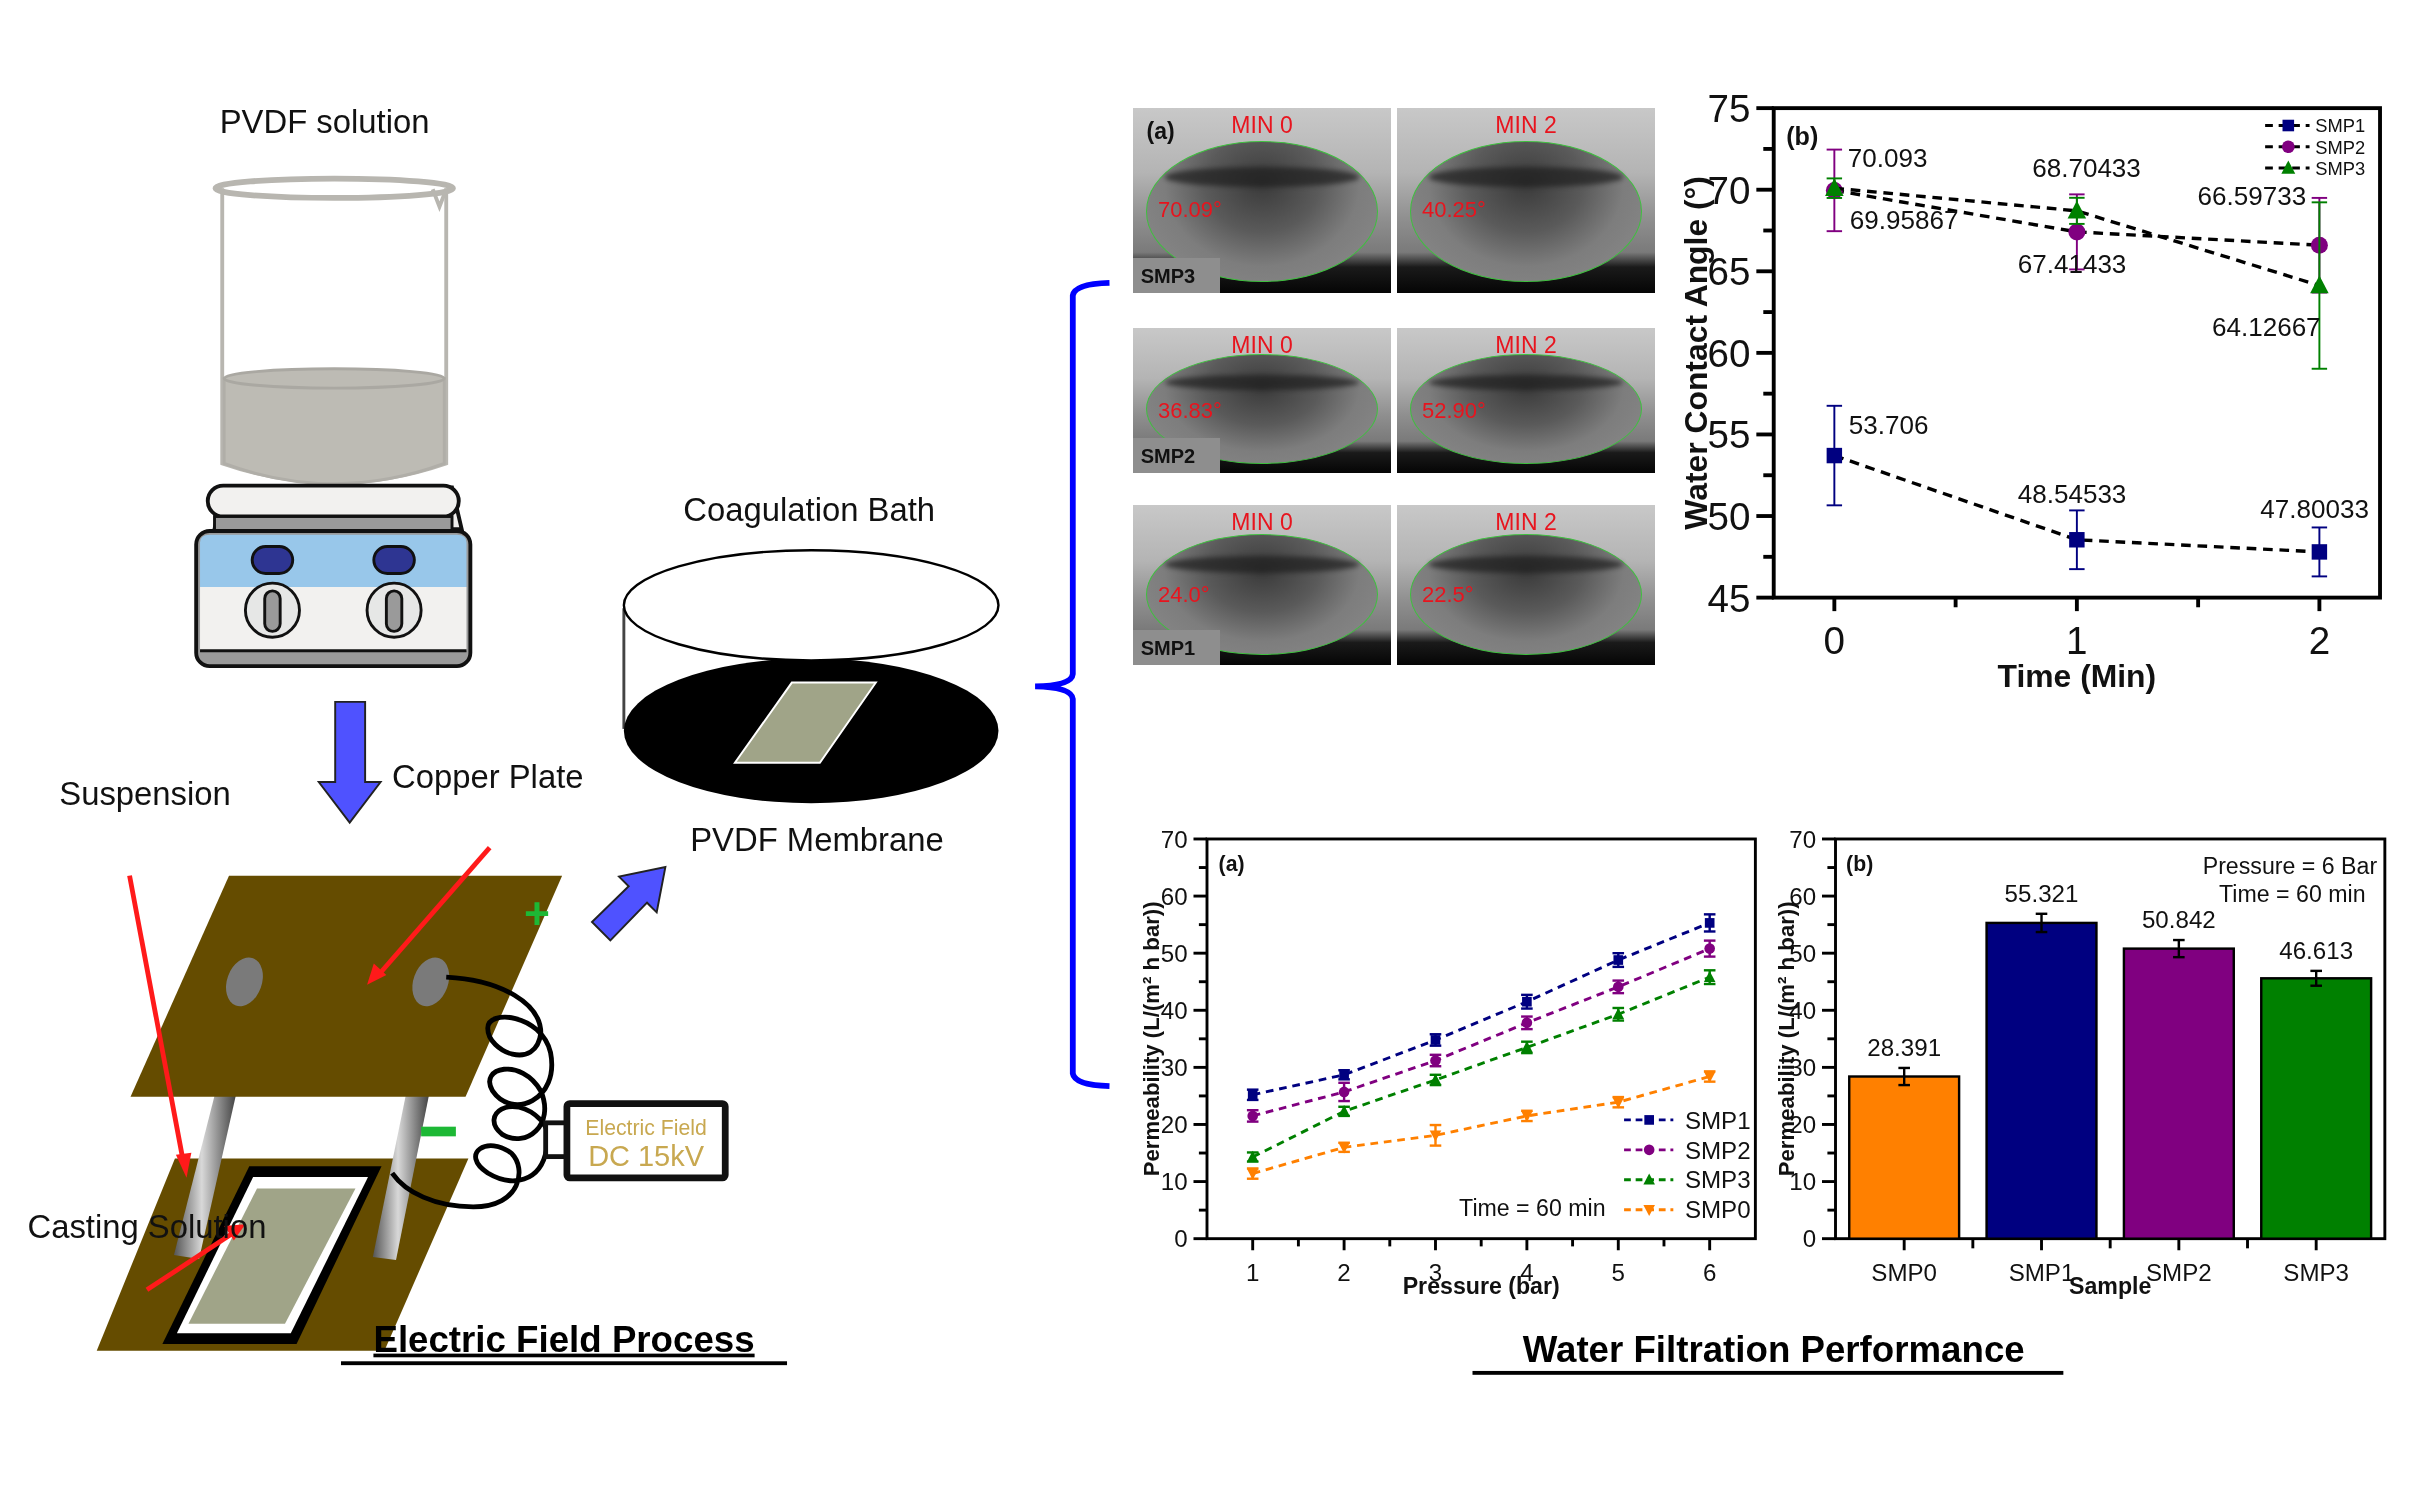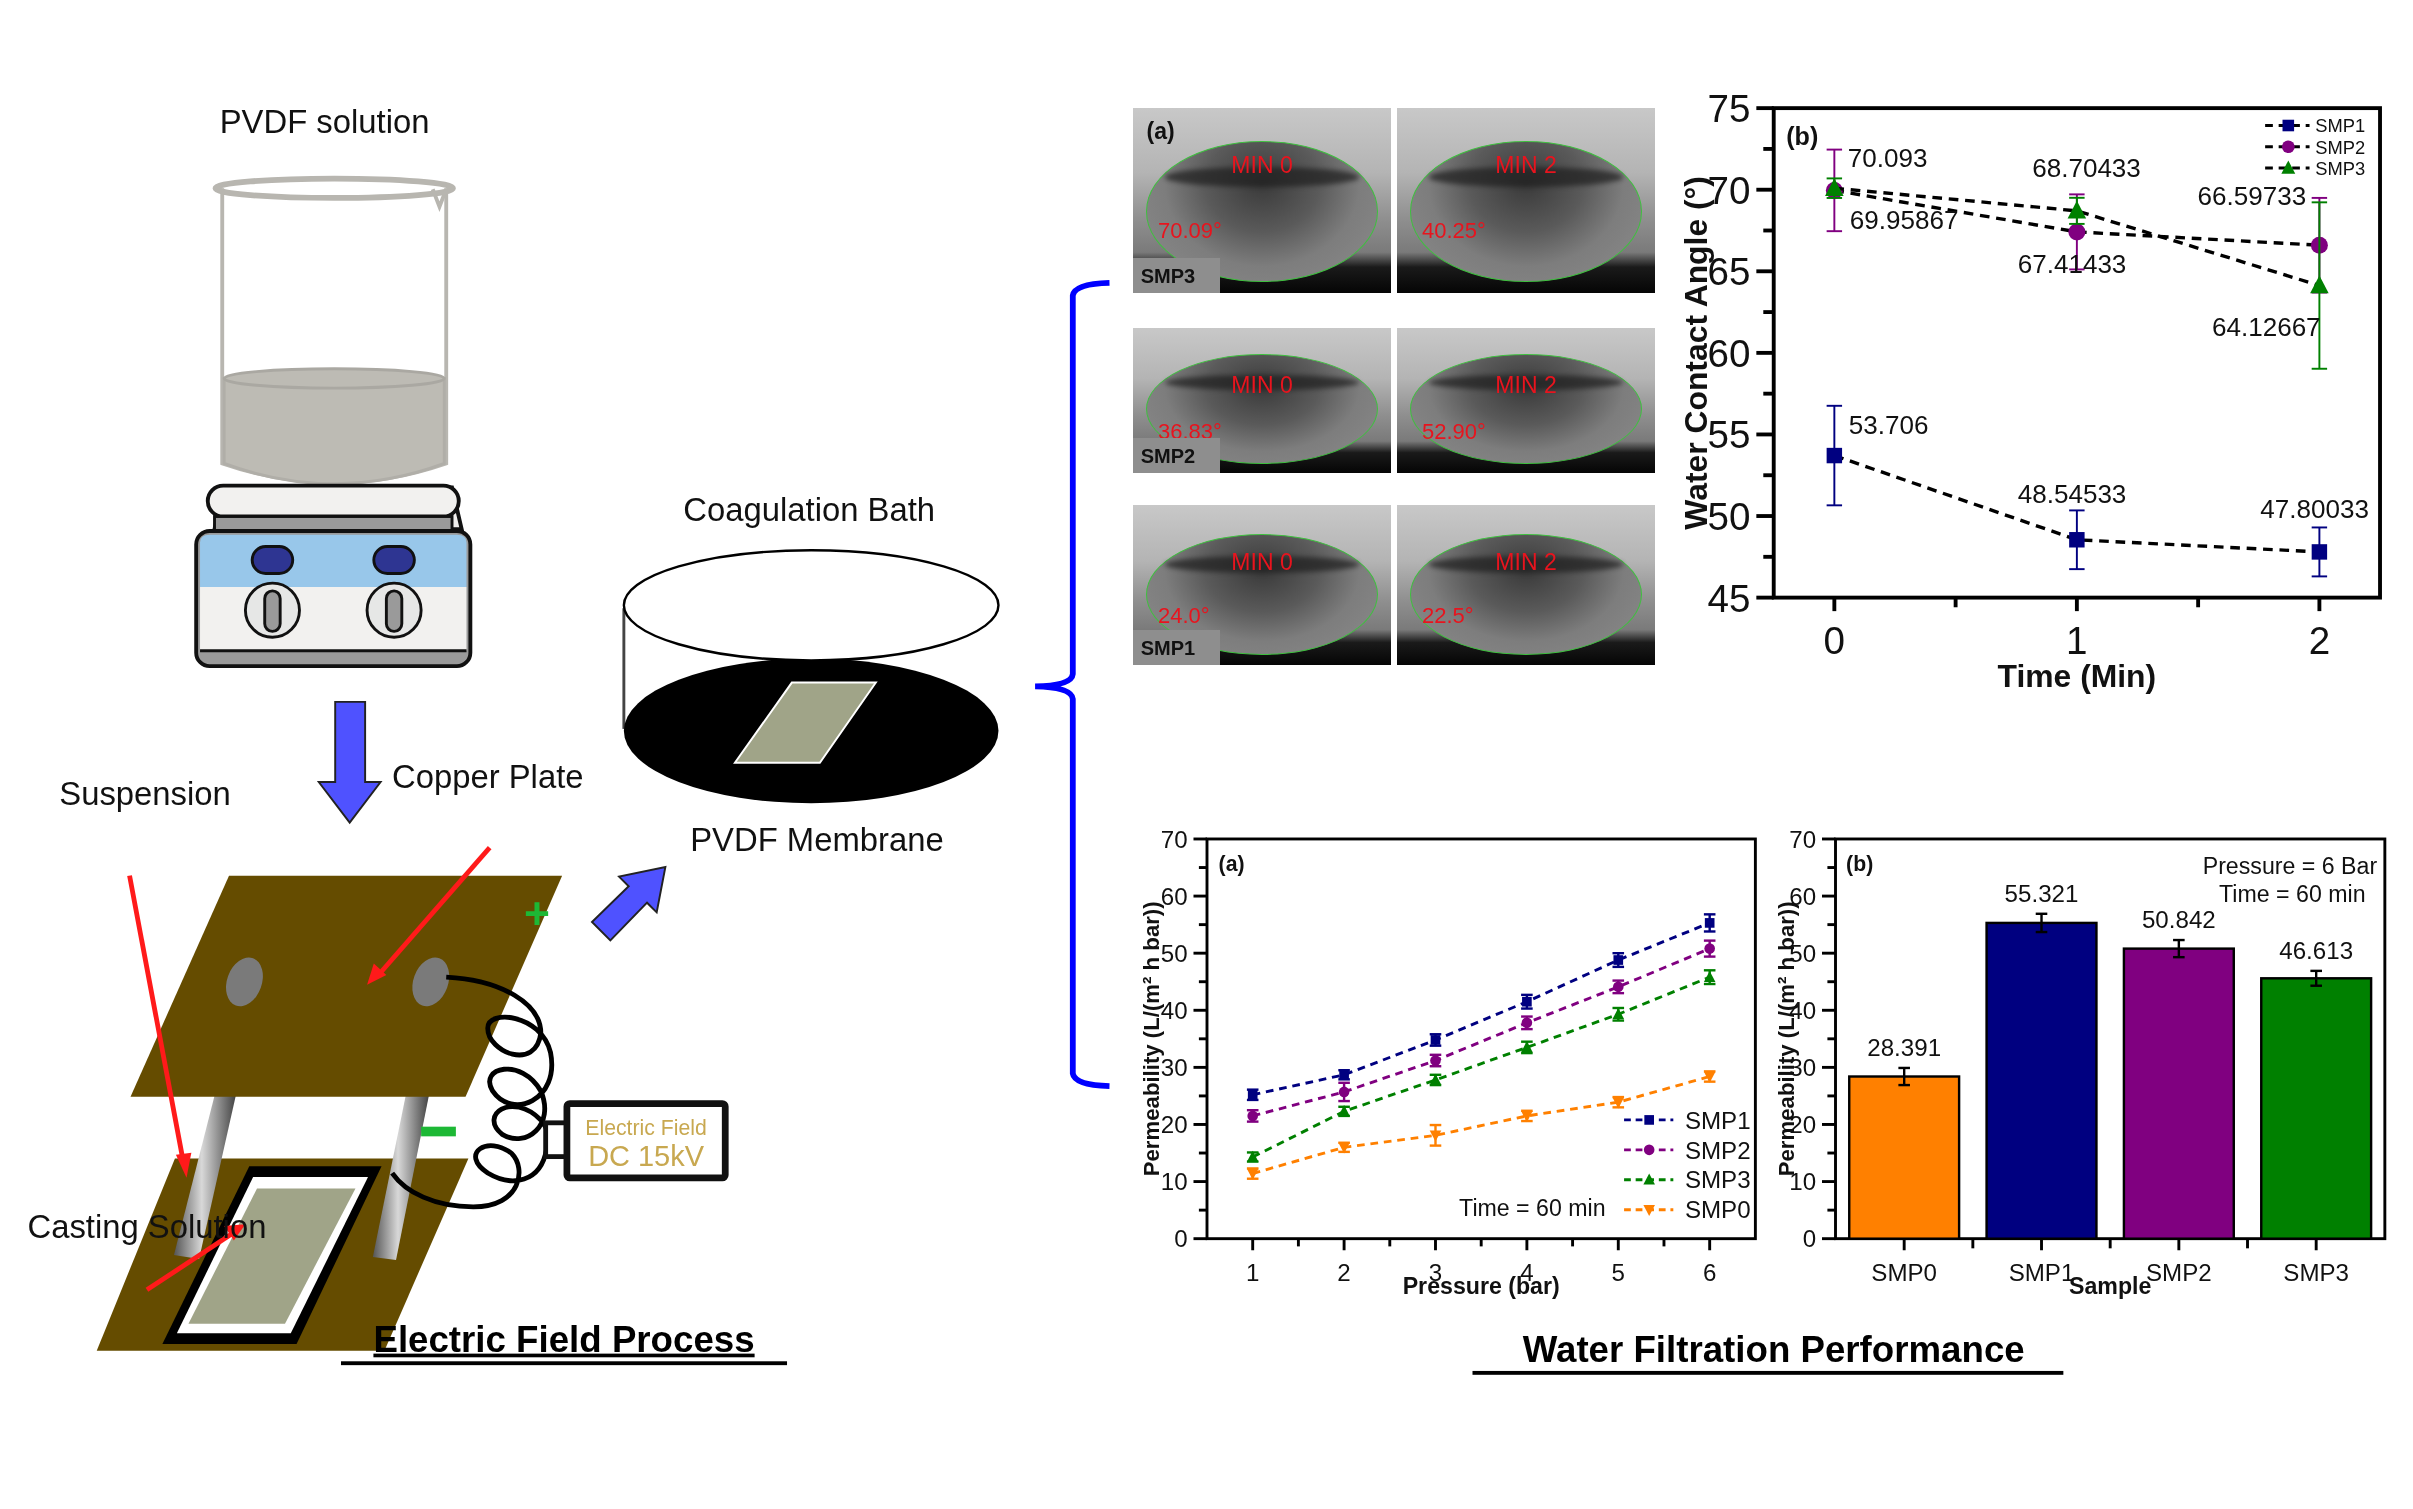--- a/index.html
+++ b/index.html
@@ -4,22 +4,22 @@
 <style>
   html,body{margin:0;padding:0;background:#fff;}
   body{width:2414px;height:1509px;overflow:hidden;position:relative;font-family:"Liberation Sans",sans-serif;}
   svg{position:absolute;left:0;top:0;}
   .lbl{font-family:"Liberation Sans",sans-serif;fill:#111;}
   .title{font-family:"Liberation Sans",sans-serif;font-weight:bold;fill:#000;}
   .photo{position:absolute;overflow:hidden;background:#9a9a9a;}
   .photo .bg{position:absolute;inset:0;background:linear-gradient(to bottom,#c8c8c8 0%,#b4b4b4 35%,#8f8f8f 60%,#7a7a7a 78%,#1a1a1a 86%,#050505 100%);}
   .photo .drop{position:absolute;left:5%;right:5%;top:18%;bottom:6%;border-radius:50%;background:radial-gradient(ellipse at 50% 30%,#3a3a3a 0%,#5a5a5a 35%,#7d7d7d 60%,#8c8c8c 100%);border:1.4px solid #3fbf3f;box-sizing:border-box;}
   .photo .drop .band{position:absolute;left:8%;right:8%;top:18%;height:14%;border-radius:50%;background:#1e1e1e;opacity:0.7;filter:blur(2.9px);}
-  .photo .min{position:absolute;top:3.9px;left:0;right:0;text-align:center;color:#e8141e;font-size:23px;font-family:"Liberation Sans",sans-serif;margin-top:40px;}
-  .photo .ang{position:absolute;left:25px;top:48%;color:#e8141e;font-size:22px;font-family:"Liberation Sans",sans-serif;margin-top:21px;}
+  .photo .min{position:absolute;top:3.9px;left:0;right:0;text-align:center;color:#e8141e;font-size:23px;font-family:"Liberation Sans",sans-serif;}
+  .photo .ang{position:absolute;left:25px;top:48%;color:#e8141e;font-size:22px;font-family:"Liberation Sans",sans-serif;}
   .photo .tag{position:absolute;left:0;bottom:0;width:87px;height:35px;background:#8e8e8e;color:#111;font-weight:bold;font-size:20px;line-height:37px;padding-left:7.7px;box-sizing:border-box;font-family:"Liberation Sans",sans-serif;}
   .photo .plabel{position:absolute;left:13.5px;top:9.7px;color:#111;font-weight:bold;font-size:23px;font-family:"Liberation Sans",sans-serif;}
 </style>
 </head>
 <body>
 
 <svg id="main" width="2414" height="1509" viewBox="0 0 2500 1563" xmlns="http://www.w3.org/2000/svg">
   <defs>
     <linearGradient id="rod" x1="0" x2="1" y1="0" y2="0">
       <stop offset="0" stop-color="#555"></stop>

